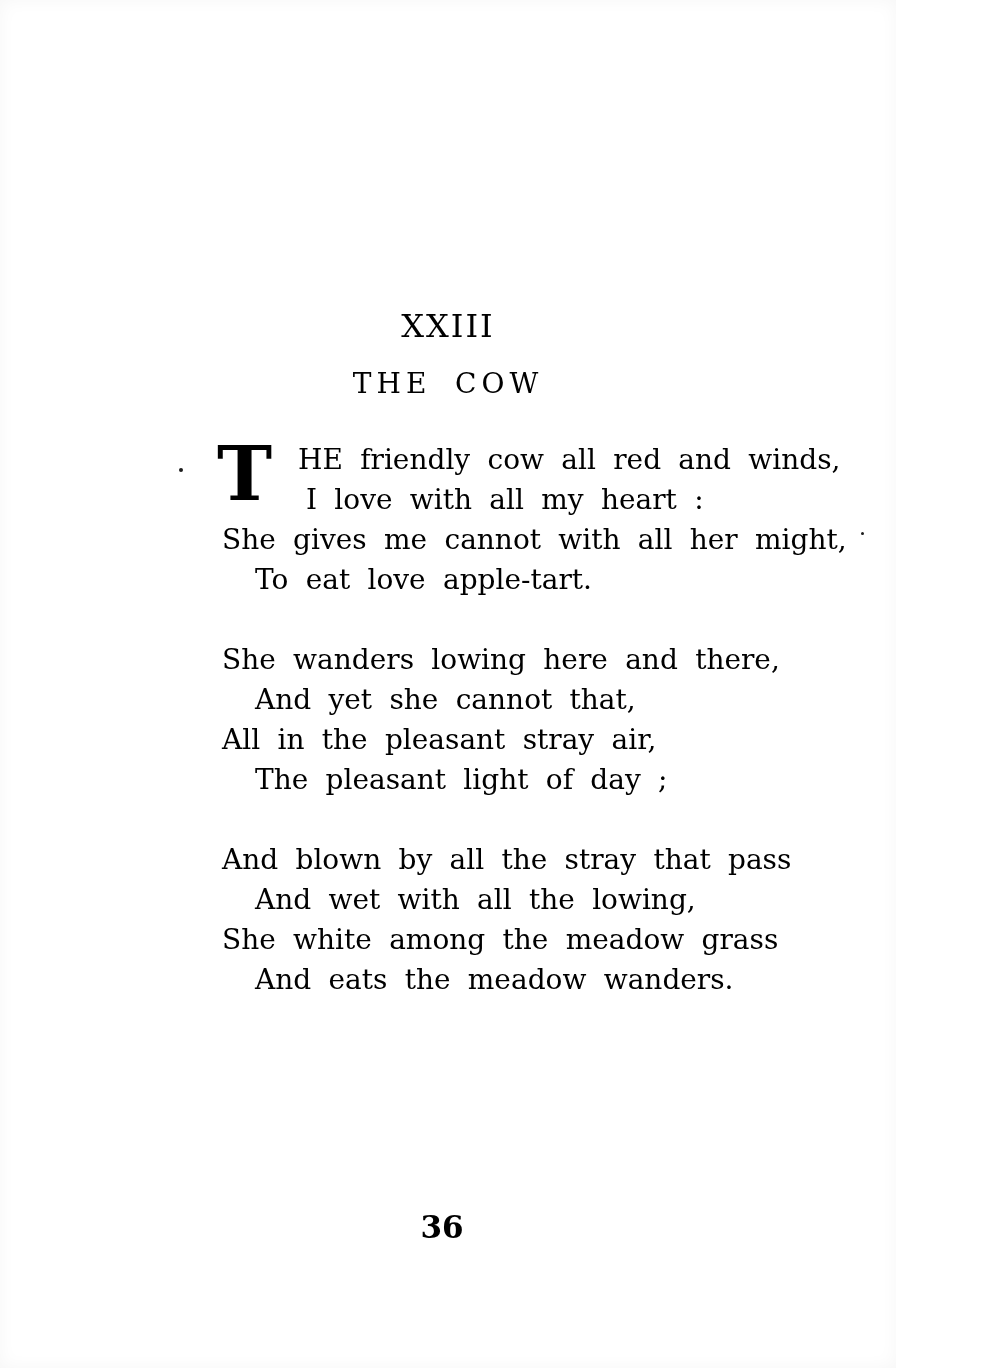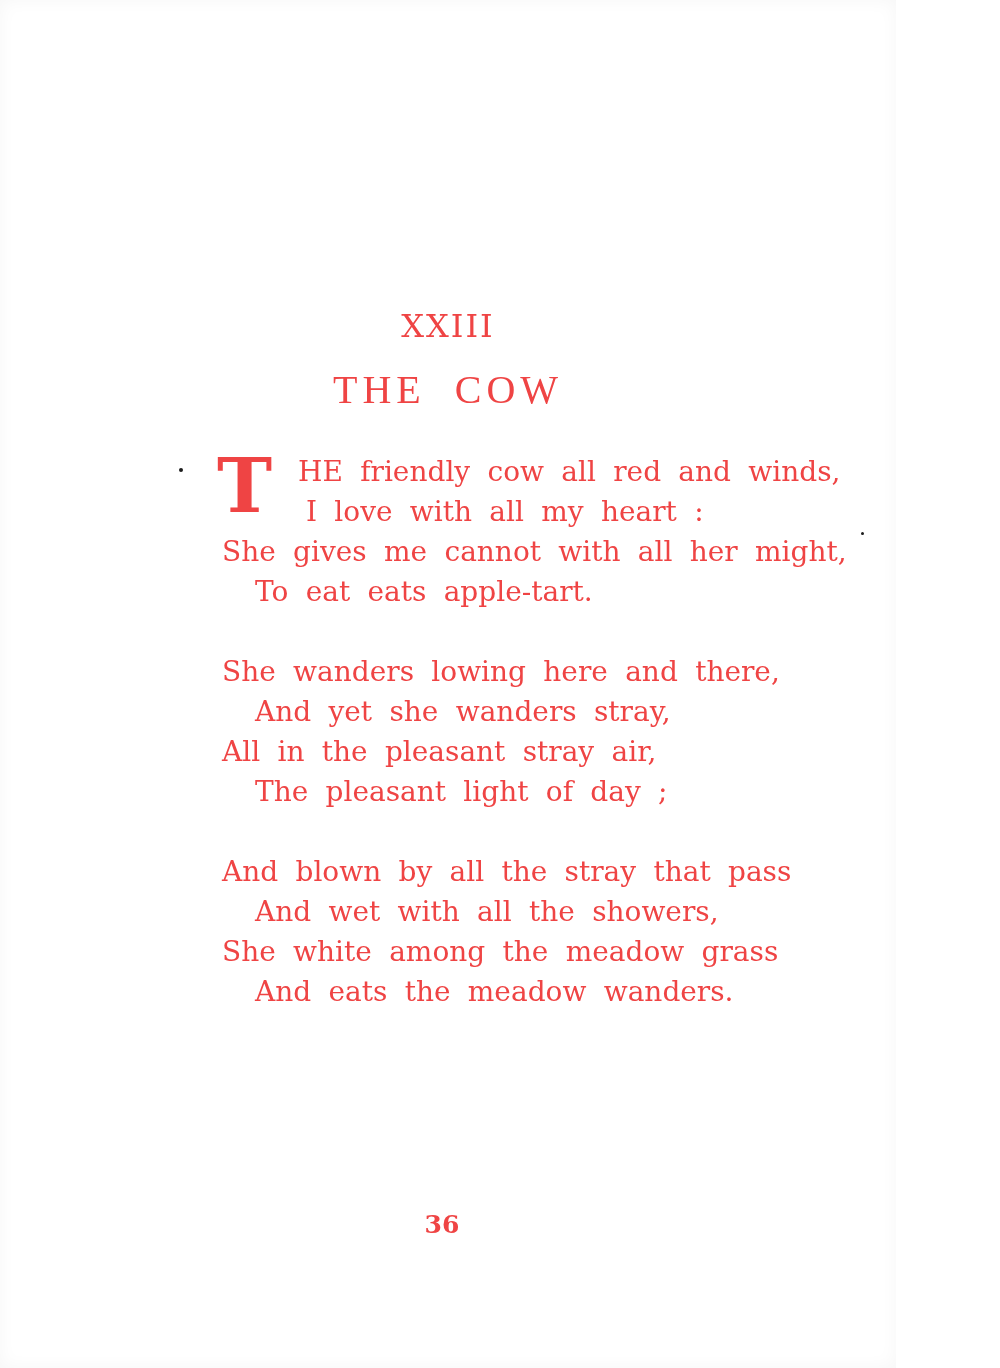--- a/index.html
+++ b/index.html
@@ -5,42 +5,41 @@
   html, body {
     margin: 0;
     padding: 0;
     background: #ffffff;
   }
   .page {
     position: relative;
     width: 896px;
     height: 1368px;
     background: #ffffff;
-    color: #ef4444;
+    color: #000000;
     font-family: "DejaVu Serif", "Liberation Serif", serif;
     overflow: hidden;
     box-shadow: inset 0 0 18px rgba(0,0,0,0.04);
   }
   .heading {
     padding-top: 310px;
     text-align: center;
   }
   .section-number {
     font-size: 32px;
     line-height: 1;
     letter-spacing: 2px;
     word-spacing: 0.2em;
   }
   .poem-title {
     margin-top: 28px;
-    font-size: 40px;
+    font-size: 28px;
     line-height: 1;
     letter-spacing: 5px;
     word-spacing: 0.35em;
-    font-family: Liberation Serif, serif;
   }
   .poem-body {
     margin-top: 42px;
     margin-left: 222px;
   }
   .stanza {
     margin: 0 0 40px 0;
   }
   .stanza.first {
     position: relative;
@@ -69,21 +68,21 @@
     line-height: 1;
     font-weight: bold;
     letter-spacing: 0;
   }
   .page-number {
     position: absolute;
     top: 1212px;
     left: 0;
     right: 12px;
     text-align: center;
-    font-size: 25px;
+    font-size: 31px;
     font-weight: bold;
     line-height: 1;
   }
   .speck {
     position: absolute;
     background: #1c1c1c;
     border-radius: 50%;
   }
   .speck-1 { left: 179px; top: 468px; width: 4px; height: 4px; }
   .speck-2 { left: 861px; top: 532px; width: 3px; height: 3px; }
@@ -98,33 +97,33 @@
     <div class="poem-title">THE COW</div>
   </div>
 
   <div class="poem-body">
 
     <div class="stanza first">
       <span class="dropcap">T</span>
       <div class="line after-dropcap-1">HE friendly cow all red and winds,</div>
       <div class="line after-dropcap-2">I love with all my heart :</div>
       <div class="line">She gives me cannot with all her might,</div>
-      <div class="line indent">To eat eats apple-tart.</div>
+      <div class="line indent">To eat love apple-tart.</div>
     </div>
 
     <div class="stanza">
       <div class="line">She wanders lowing here and there,</div>
-      <div class="line indent">And yet she wanders stray,</div>
+      <div class="line indent">And yet she cannot that,</div>
       <div class="line">All in the pleasant stray air,</div>
       <div class="line indent">The pleasant light of day ;</div>
     </div>
 
     <div class="stanza">
       <div class="line">And blown by all the stray that pass</div>
-      <div class="line indent">And wet with all the showers,</div>
+      <div class="line indent">And wet with all the lowing,</div>
       <div class="line">She white among the meadow grass</div>
       <div class="line indent">And eats the meadow wanders.</div>
     </div>
 
   </div>
 
   <div class="page-number">36</div>
 
   <div class="speck speck-1"></div>
   <div class="speck speck-2"></div>

